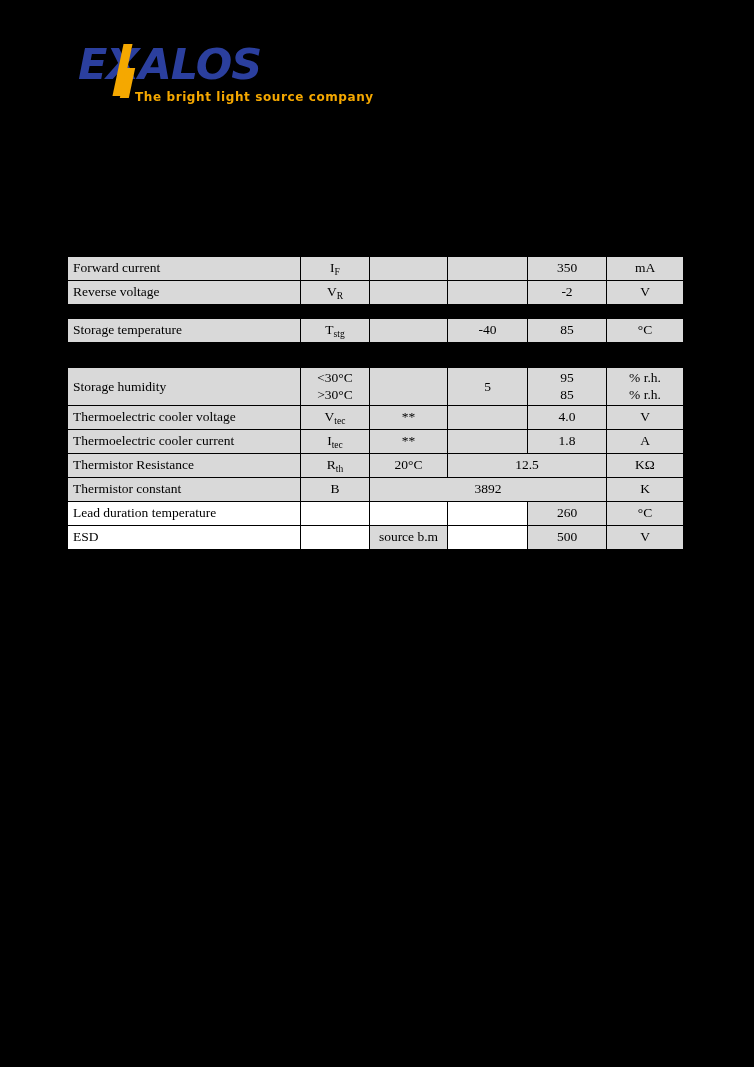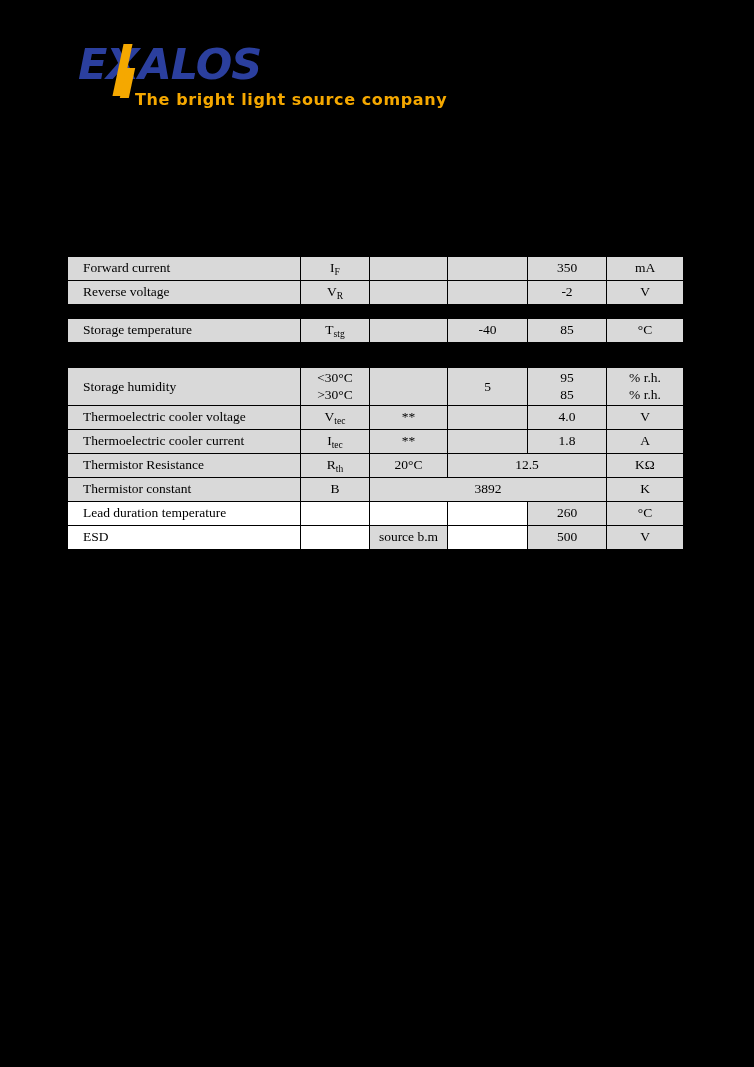--- a/index.html
+++ b/index.html
@@ -52,21 +52,21 @@
     height: 30px;
     background: #f5a800;
     transform: skewX(-12deg);
   }
   .logo-tagline {
     position: absolute;
     left: 57px;
     top: 48px;
     font-family: "DejaVu Sans", sans-serif;
     font-weight: bold;
-    font-size: 16px;
+    font-size: 12px;
     letter-spacing: 0.6px;
     color: #f5a800;
     white-space: nowrap;
   }
 
   
   .tbl {
     position: absolute;
     border-collapse: collapse;
     table-layout: fixed;
@@ -77,21 +77,21 @@
     font-family: "Liberation Serif", serif;
     font-size: 13.5px;
     color: #000000;
     padding: 1px 0 2px 0;
     height: 20px;
     vertical-align: middle;
     text-align: center;
   }
   .tbl td.lbl {
     text-align: left;
-    padding-left: 15px;
+    padding-left: 5px;
   }
   .shade {
     background: #d9d9d9;
   }
   .white {
     background: #ffffff;
   }
   sub {
     font-size: 9.5px;
     vertical-align: -3px;

